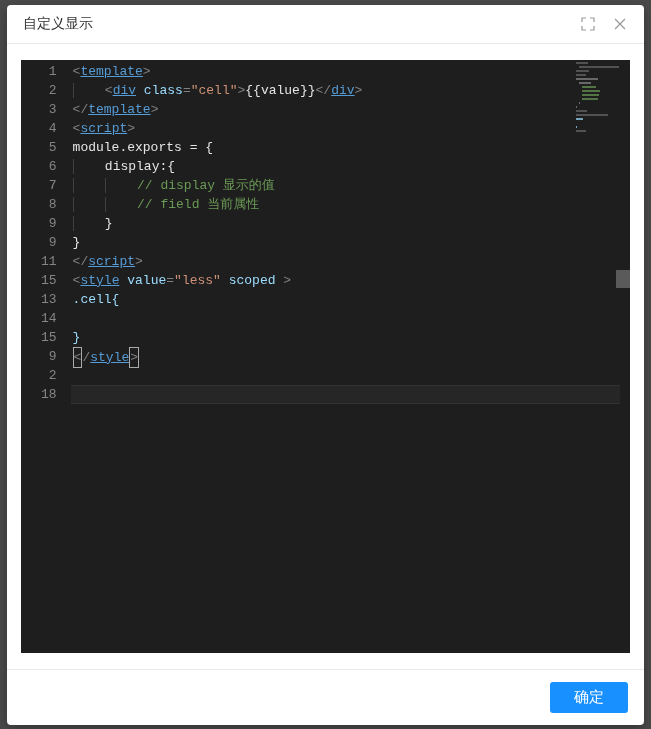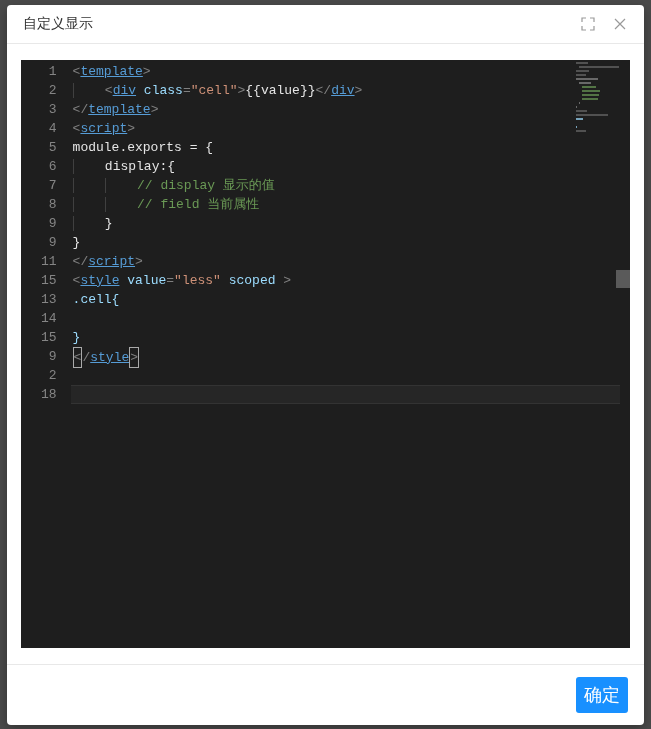--- a/index.html
+++ b/index.html
@@ -134,23 +134,23 @@
     .dialog-footer {
       padding: 12px 16px;
       display: flex;
       justify-content: flex-end;
       border-top: 1px solid #e8e8e8;
     }
     .btn-primary {
       background: #1890ff;
       color: #fff;
       border: none;
-      padding: 6px 8px;
+      padding: 6px 24px;
       border-radius: 3px;
-      font-size: 18px;
+      font-size: 15px;
       cursor: pointer;
     }
     .scrollbar-marker {
       position: absolute;
       right: 0;
       top: 210px;
       width: 14px;
       height: 18px;
       background: #5a5a5a;
     }

